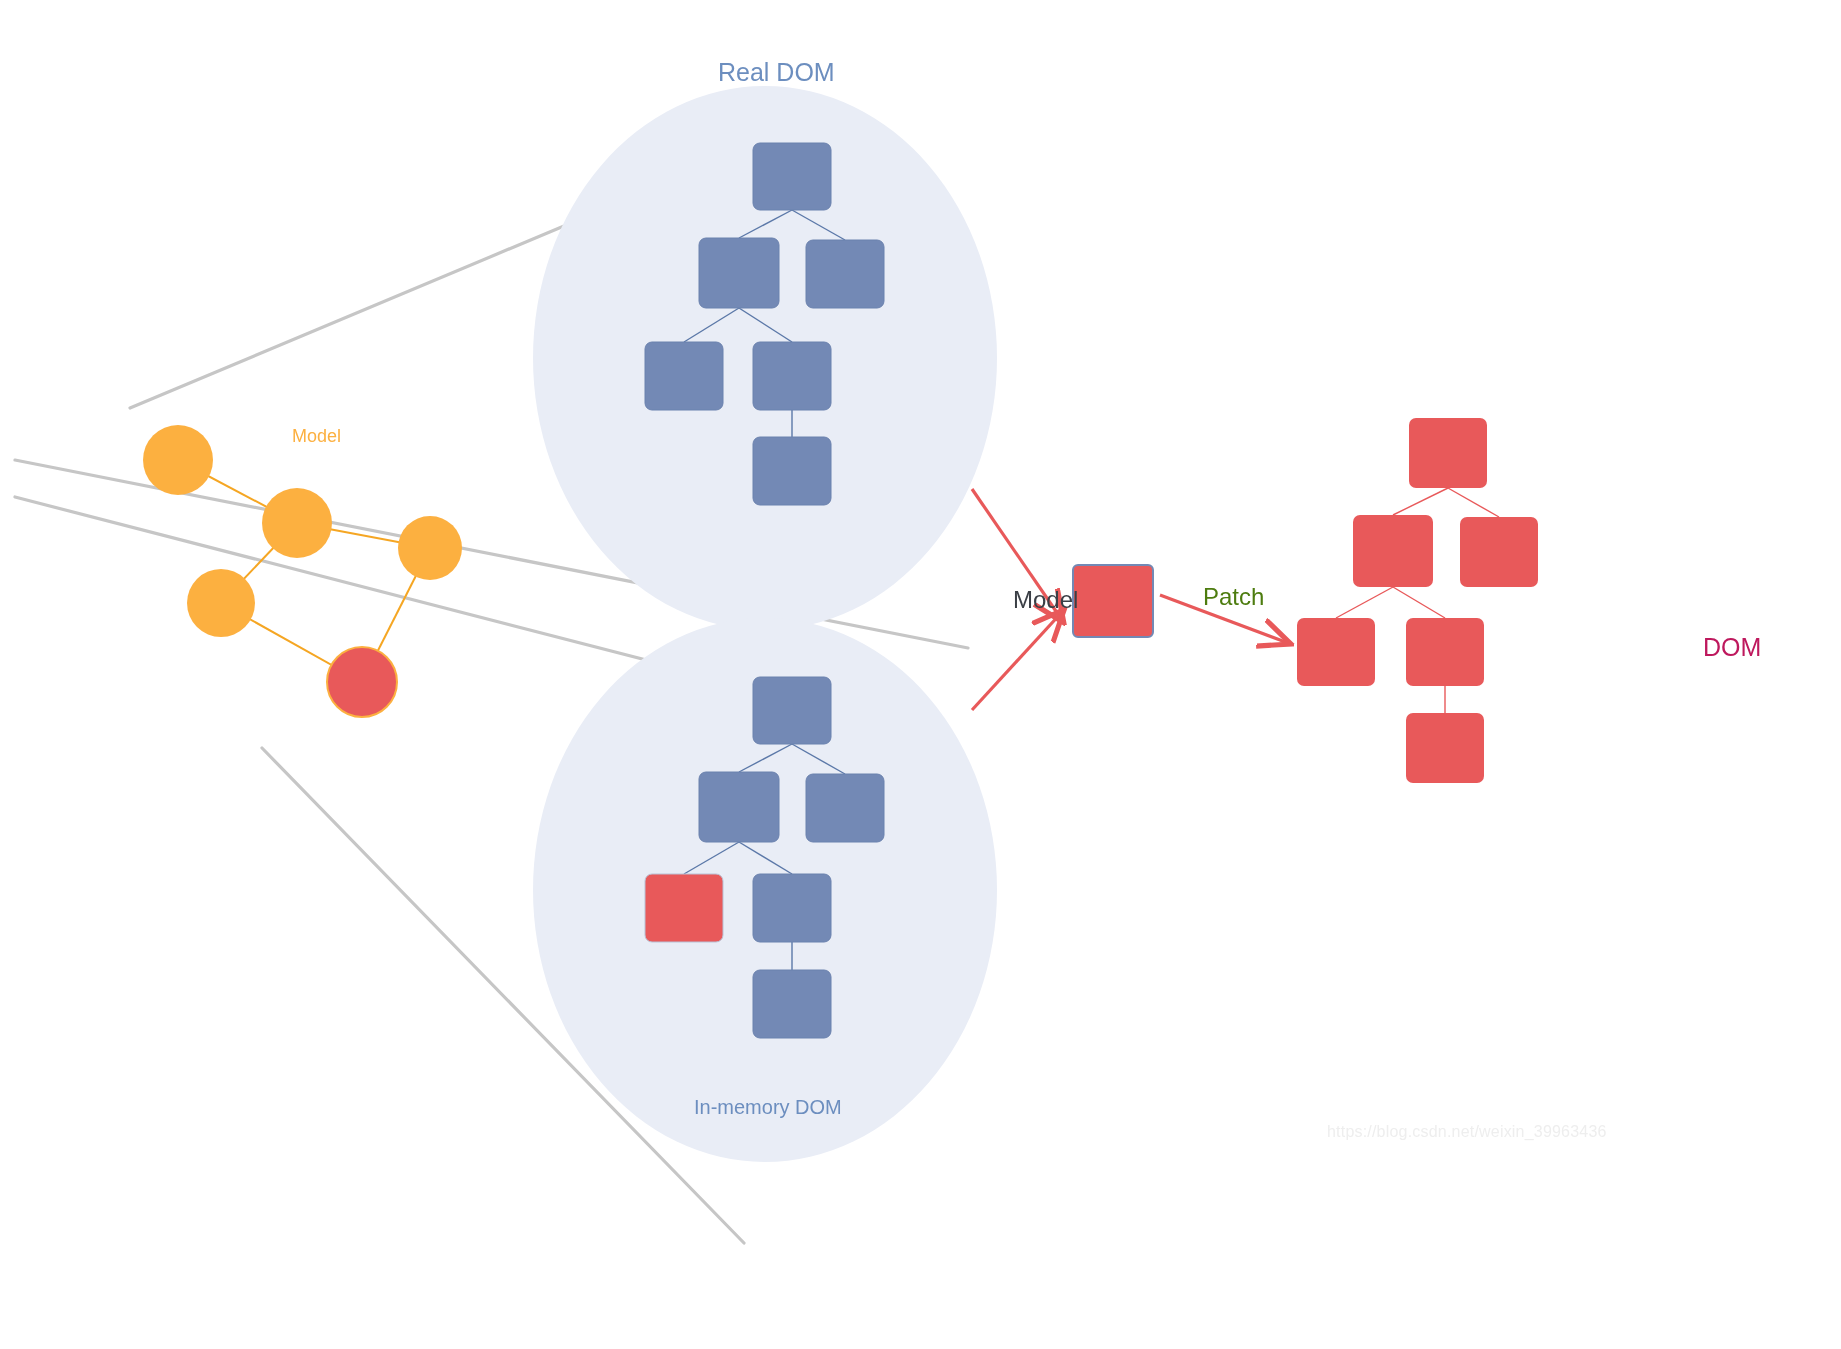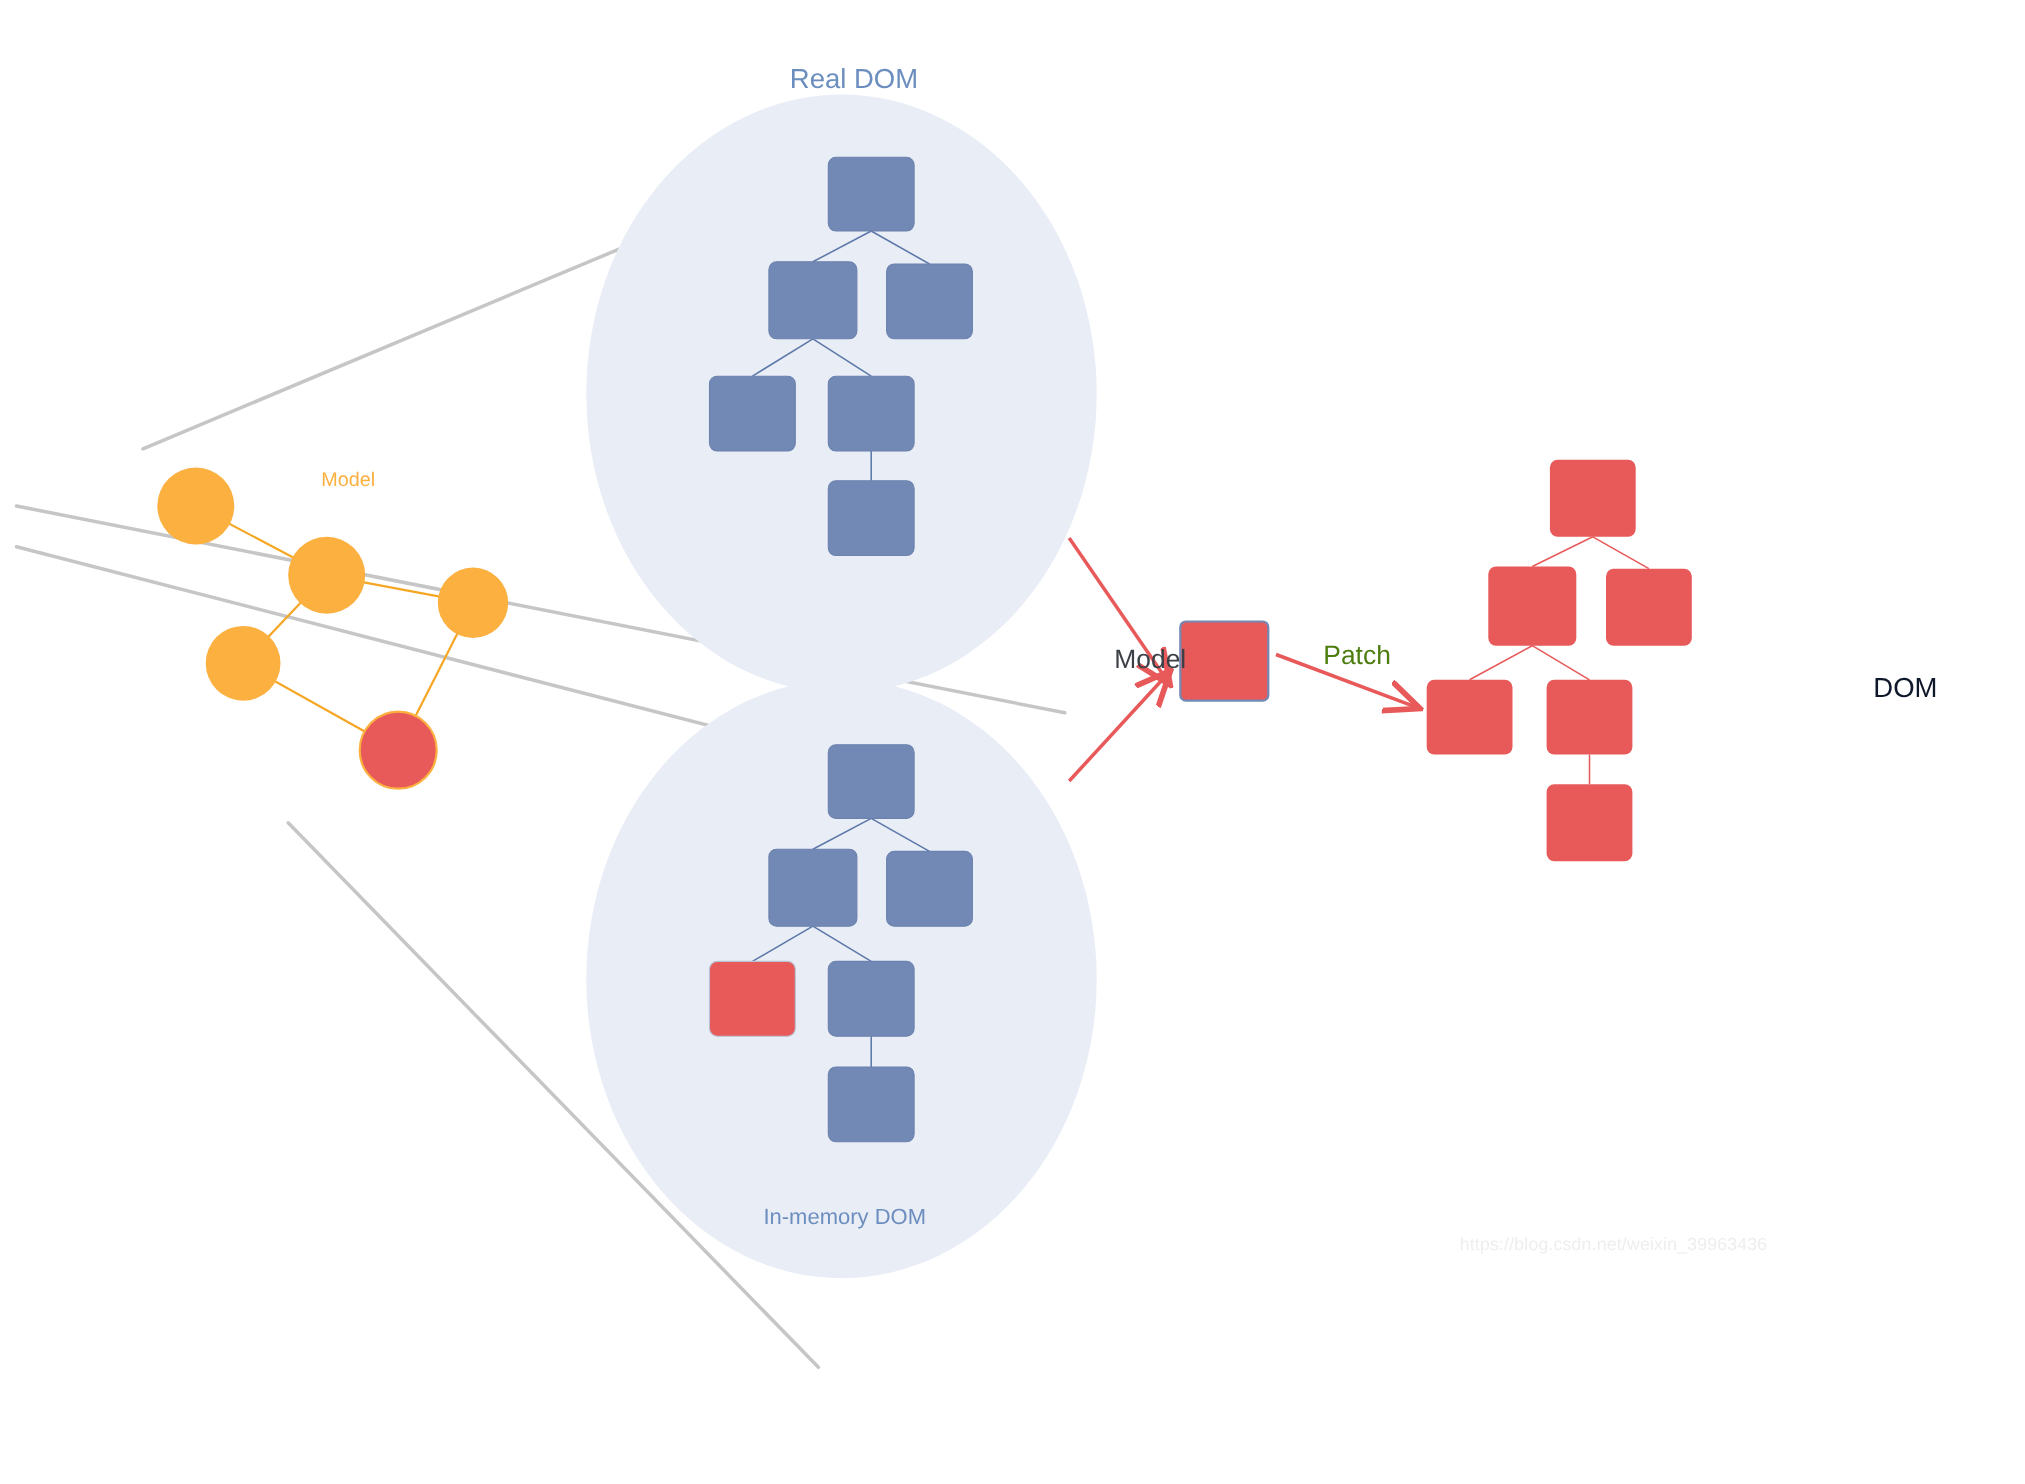--- a/index.html
+++ b/index.html
@@ -6,21 +6,21 @@
   body{
     width:1841px;height:1349px;overflow:hidden;position:relative;
     font-family:"Liberation Sans","DejaVu Sans",sans-serif;
   }
   #stage{position:absolute;left:0;top:0;width:1841px;height:1162px;}
   #svg-layer{position:absolute;left:0;top:0;width:1841px;height:1349px;}
   .lbl{position:absolute;white-space:nowrap;}
   .lbl-realdom{font-size:25px;color:#6c8ebf;left:718px;top:58px;}
   .lbl-inmem{font-size:20px;color:#6c8ebf;left:694px;top:1096px;}
   .lbl-model{font-size:18px;color:#fcb040;left:292px;top:426px;}
-  .lbl-dom{font-size:25px;color:#0f172a;left:1703px;top:612px;}
+  .lbl-dom{font-size:25px;color:#be185d;left:1703px;top:633px;}
   .lbl-diff{font-size:24px;color:#3b3f46;left:1013px;top:586px;}
   .lbl-patch{font-size:24px;color:#4d7c0f;left:1203px;top:583px;}
   .watermark{
     position:absolute;left:1327px;top:1123px;font-size:16px;
     color:#eeeeee;letter-spacing:0.2px;white-space:nowrap;
   }
 </style>
 </head>
 <body>
 

